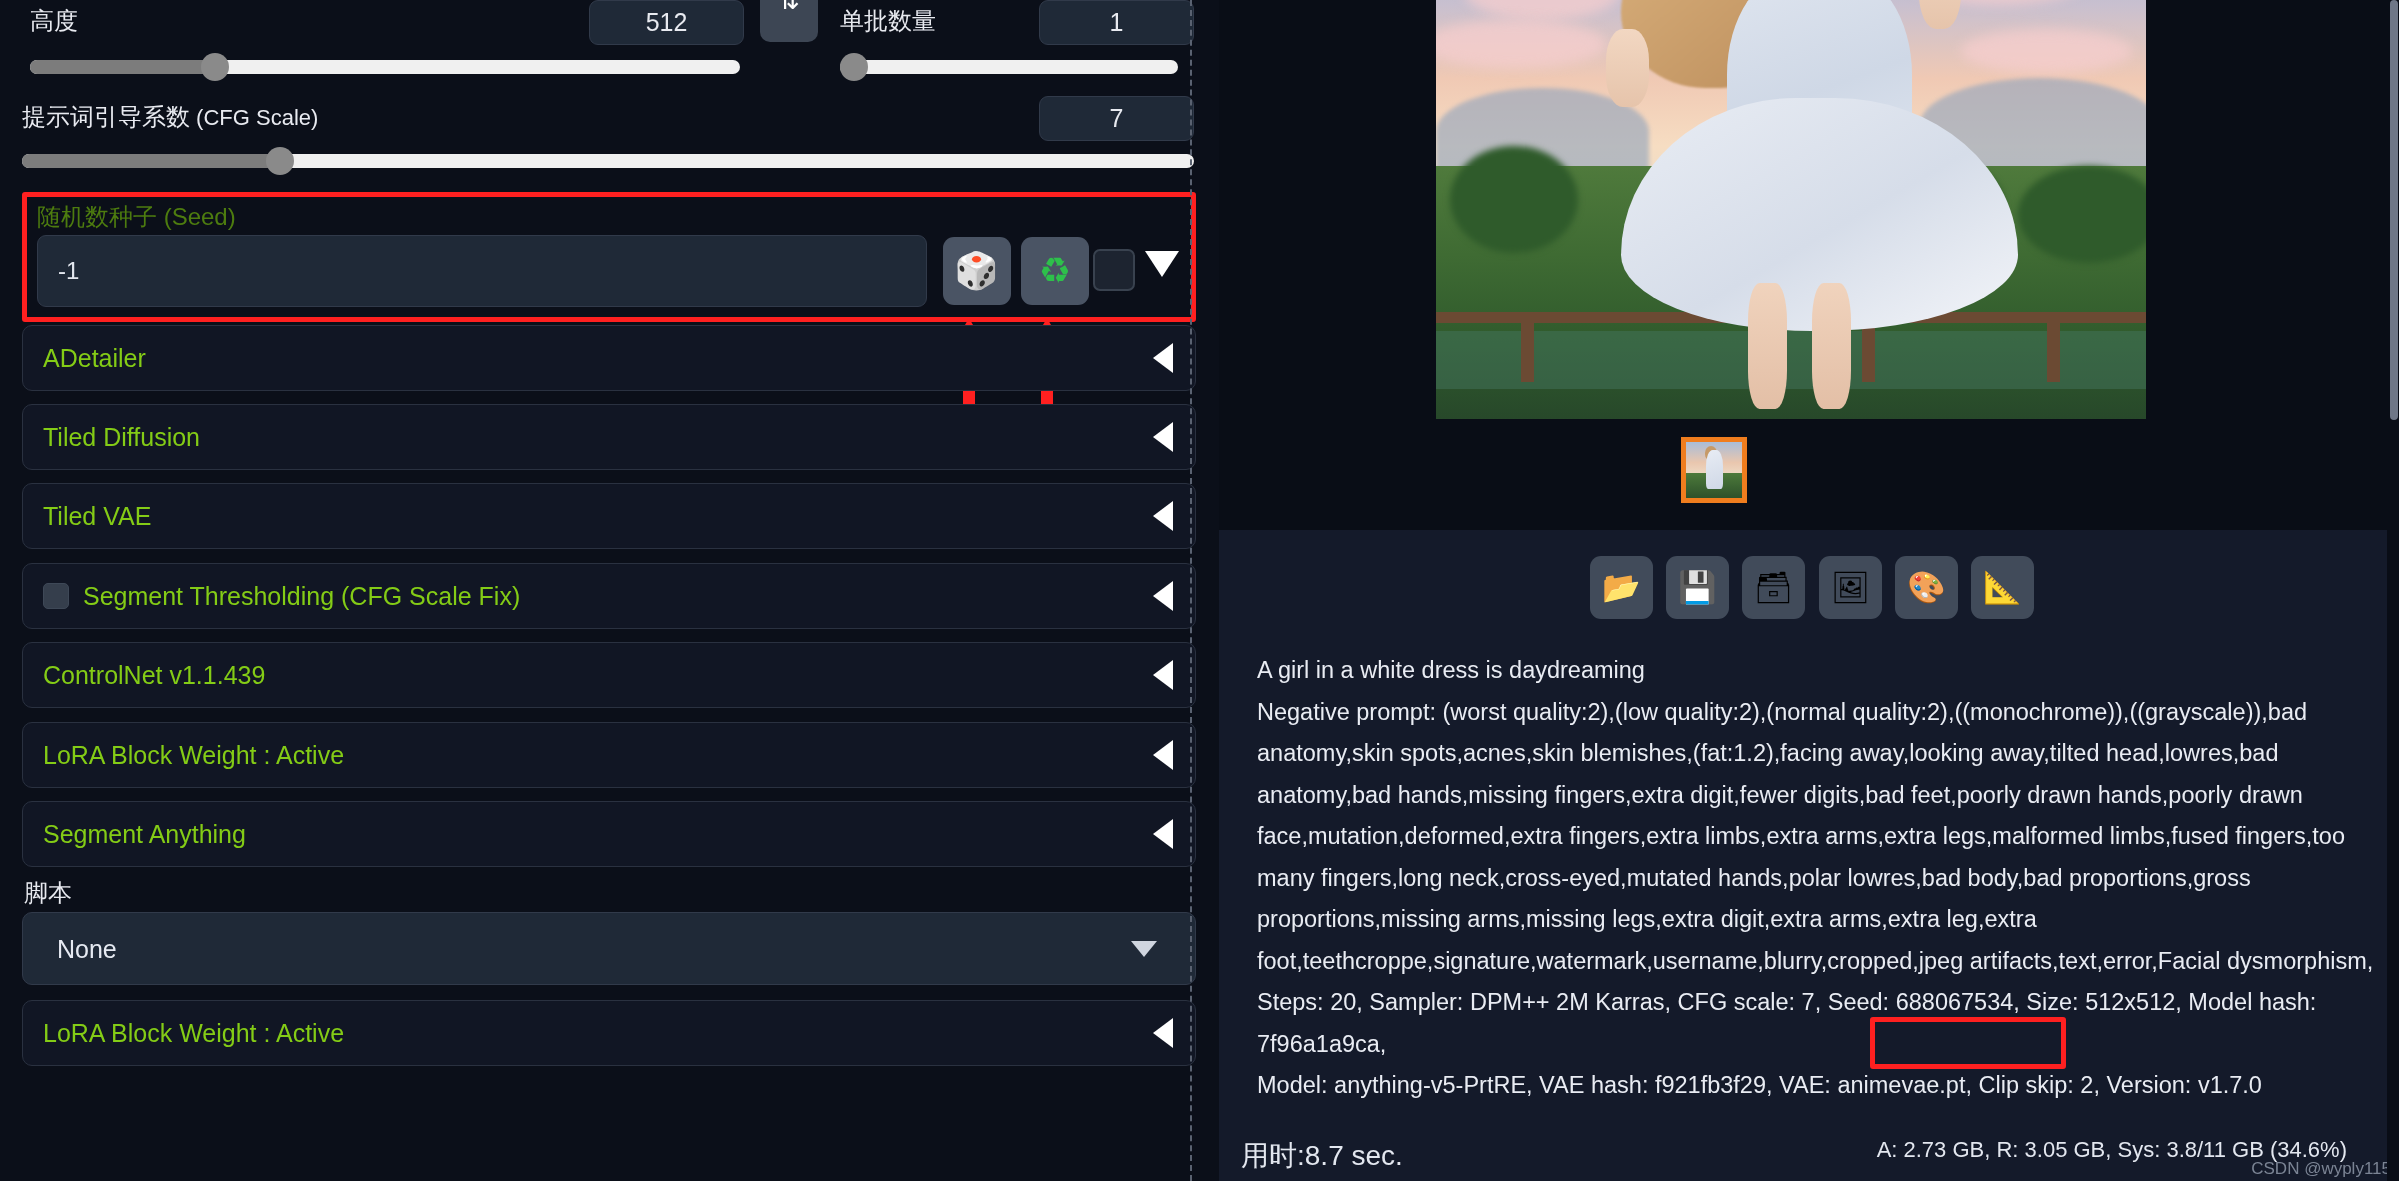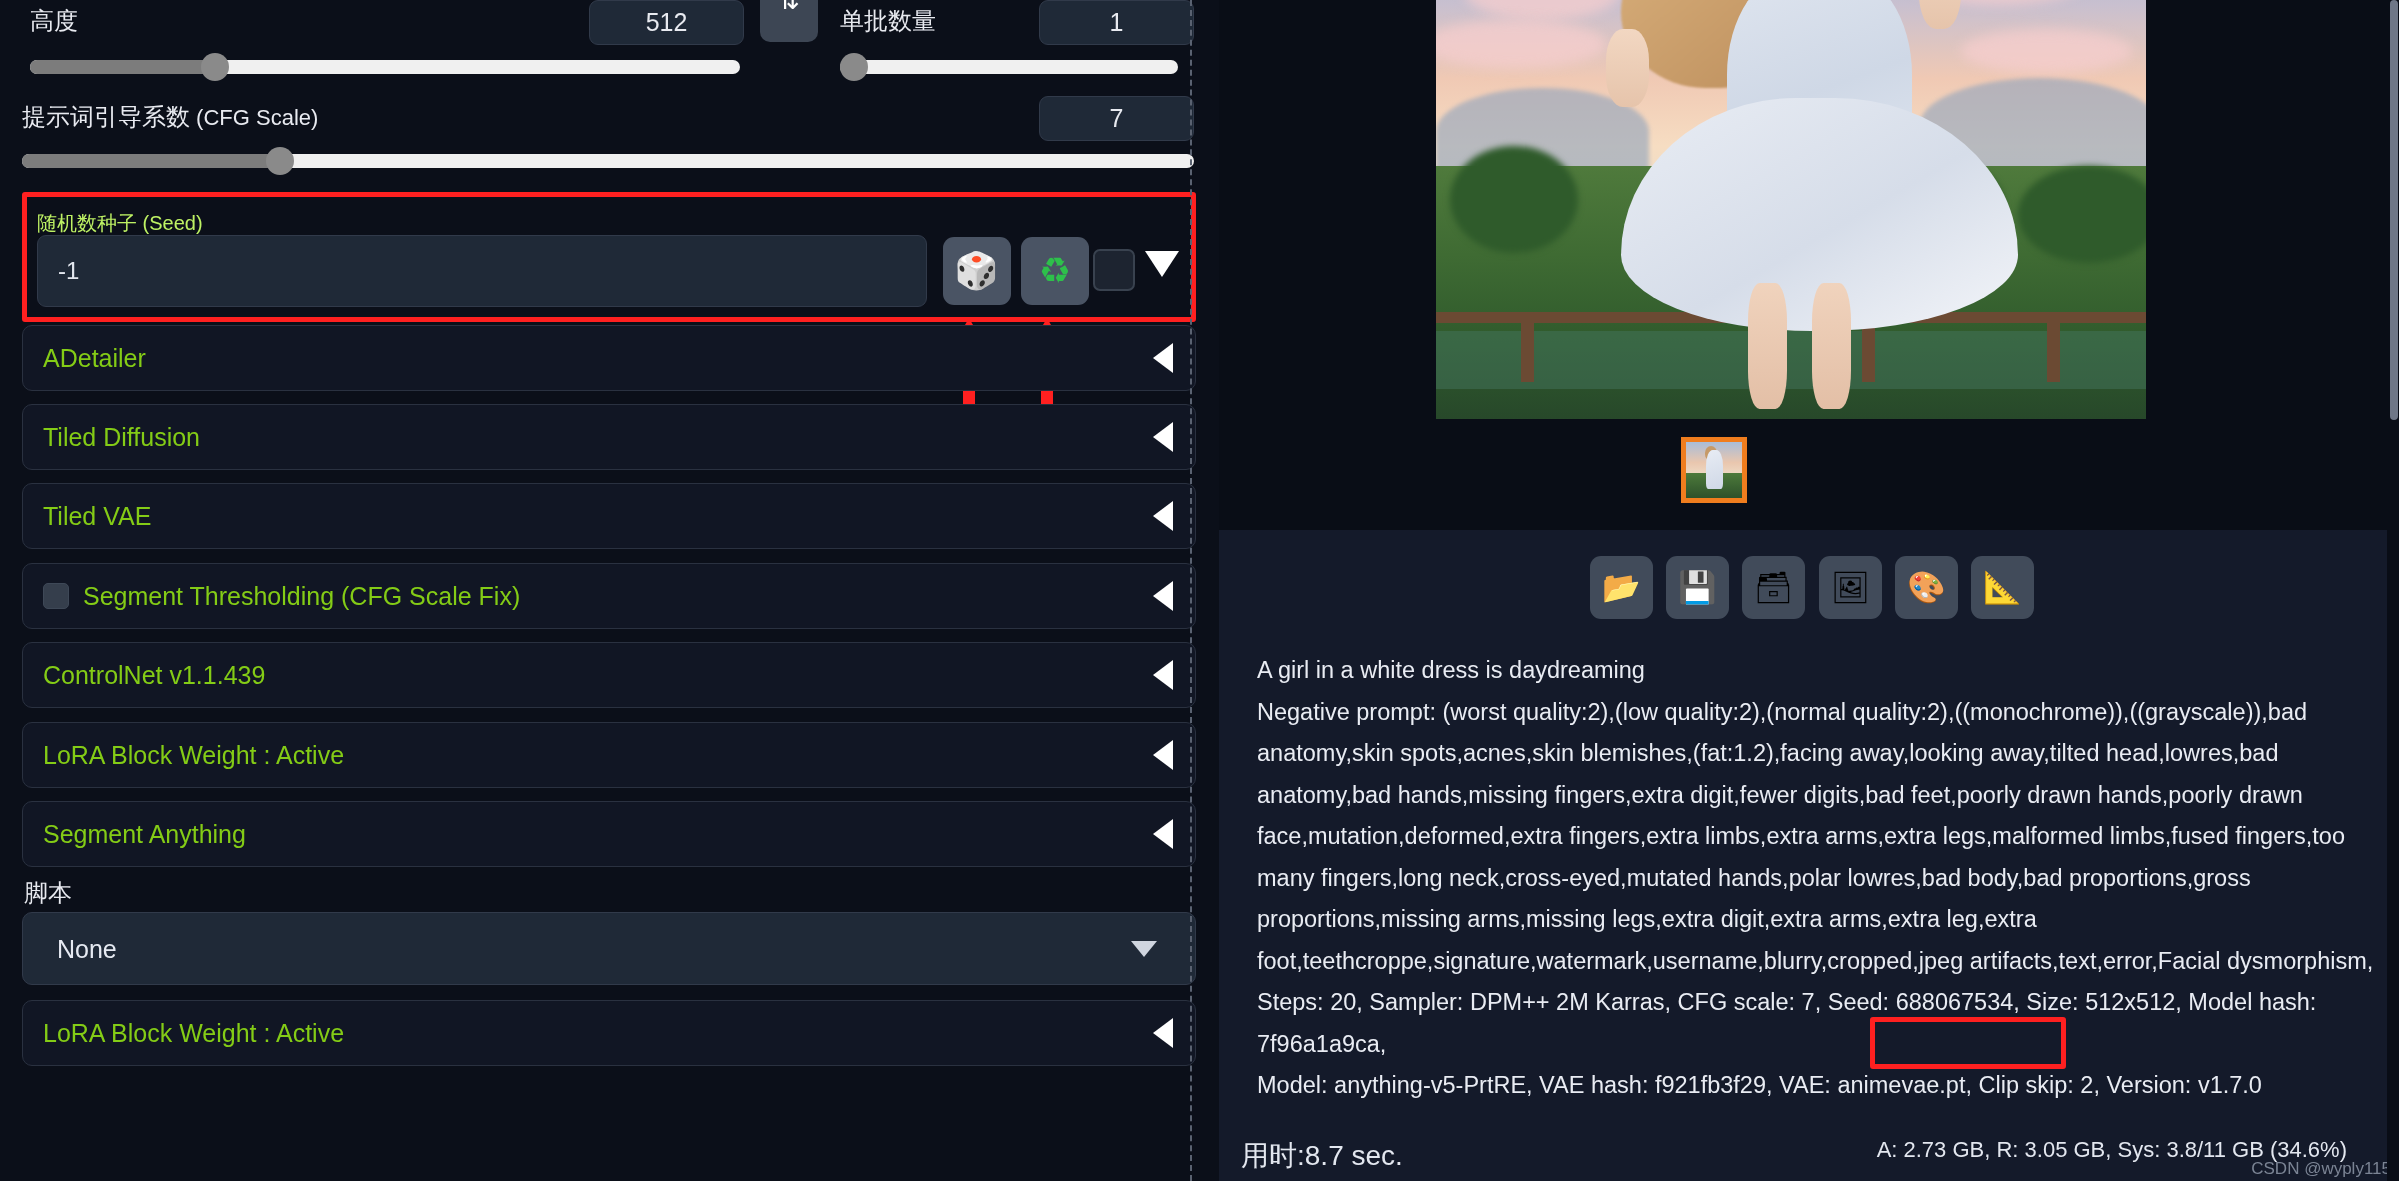--- a/index.html
+++ b/index.html
@@ -58,22 +58,22 @@
   }
 
   
   .seed-block {
     position: absolute; left: 4px; top: 192px;
     width: 1174px; height: 130px;
     border: 5px solid #ff2020;
     border-radius: 3px;
   }
   .seed-label {
-    position: absolute; left: 10px; top: 13px;
-    font-size: 20px; color: #bef264; white-space: nowrap;
+    position: absolute; left: 10px; top: 4px;
+    font-size: 24px; color: #4d7c0f; white-space: nowrap;
   }
   .seed-input {
     position: absolute; left: 10px; top: 38px;
     width: 890px; height: 72px;
     background: #1f2937; border: 1px solid #313a4a;
     border-radius: 9px;
     color: #e2e6ee; font-size: 24px;
     display: flex; align-items: center; padding-left: 20px;
   }
   .icon-btn {

